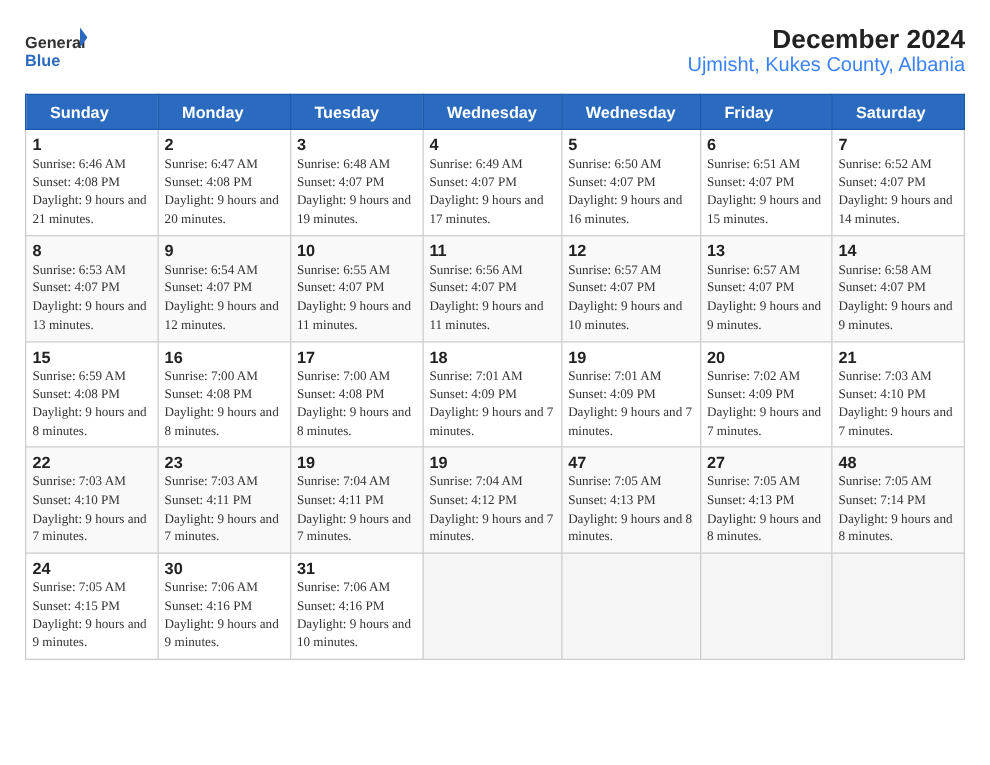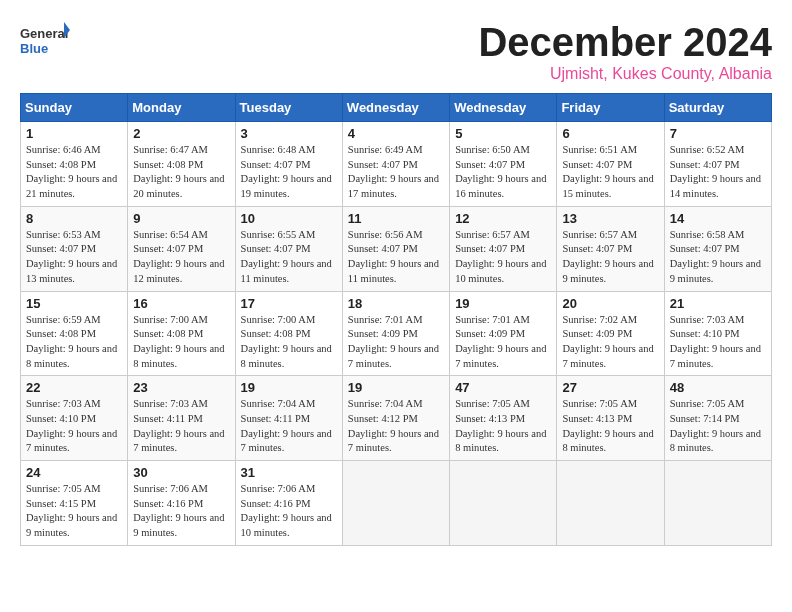--- a/index.html
+++ b/index.html
@@ -18,37 +18,37 @@
     }
     .logo {
       display: flex;
       align-items: center;
       gap: 4px;
     }
     .title-section {
       text-align: right;
     }
     .month-title {
-      font-size: 40px;
+      font-size: 21px;
       font-weight: bold;
       color: #222;
     }
     .location-title {
       font-size: 16px;
-      color: #ec4899;
+      color: #3b82f6;
     }
     .calendar {
       width: 100%;
       border-collapse: collapse;
       font-size: 11px;
     }
     .calendar th {
       background-color: #2a6bbf;
       color: #fff;
-      padding: 6px 4px;
+      padding: 6px 19px;
       text-align: left;
       font-size: 13px;
       font-weight: bold;
       border: 1px solid #1a5aaa;
     }
     .calendar td {
       border: 1px solid #ccc;
       vertical-align: top;
       padding: 4px 5px;
       width: 107px;

